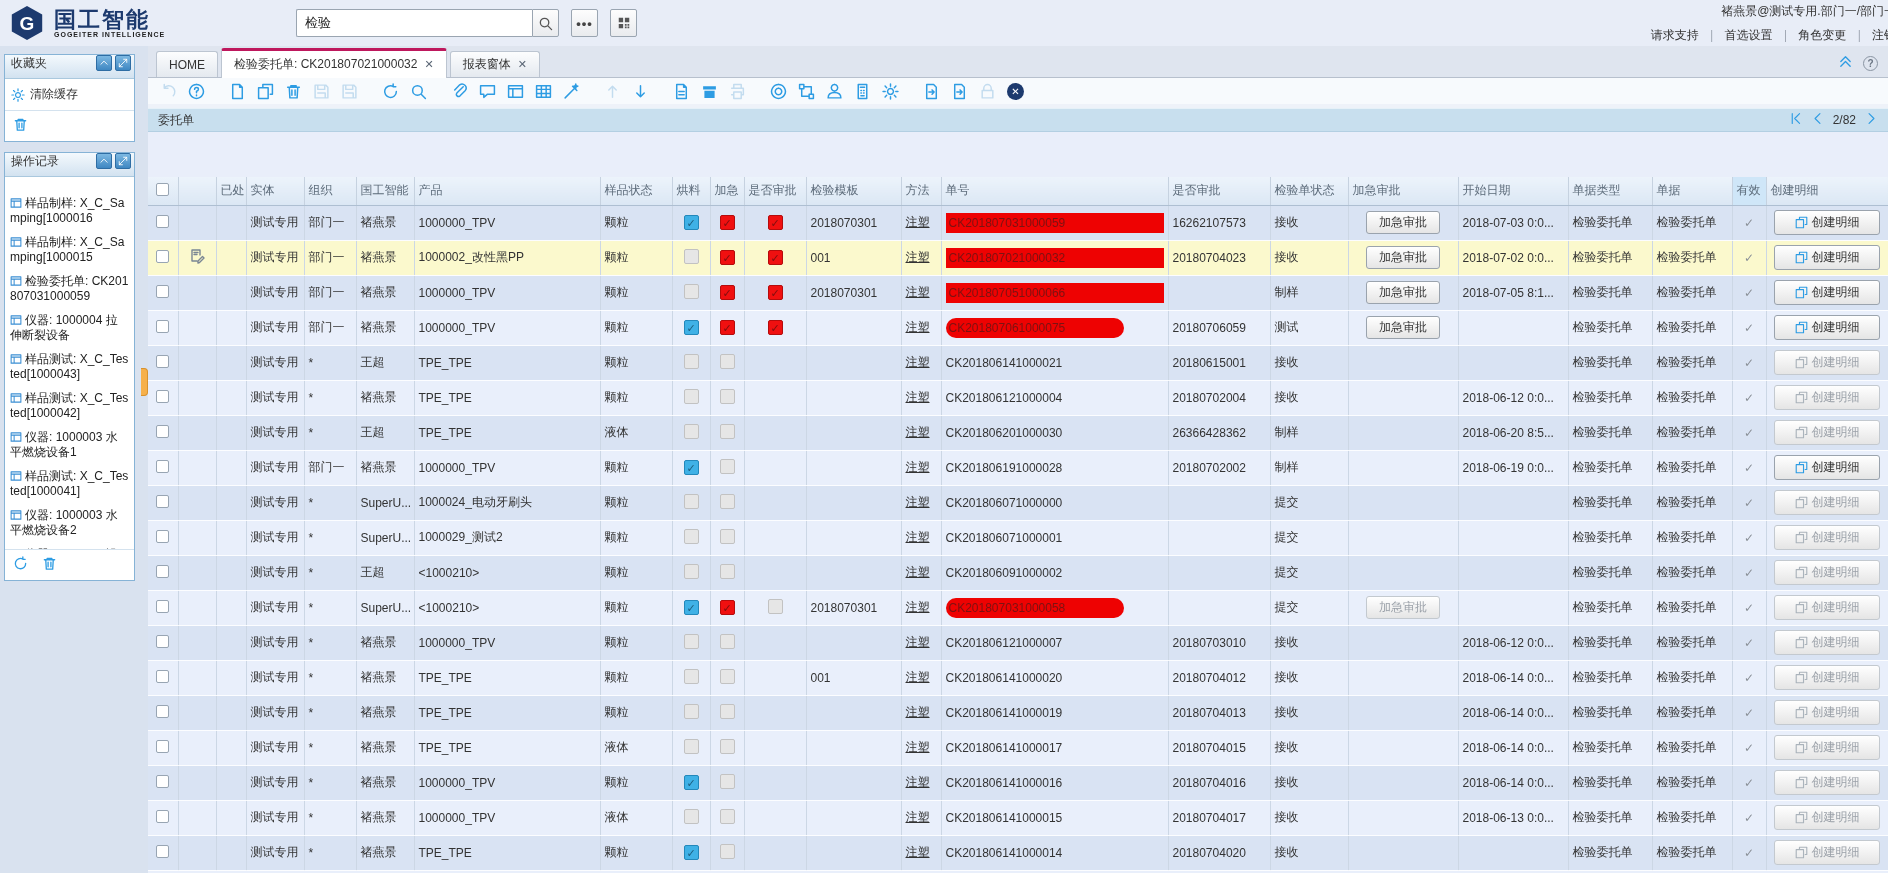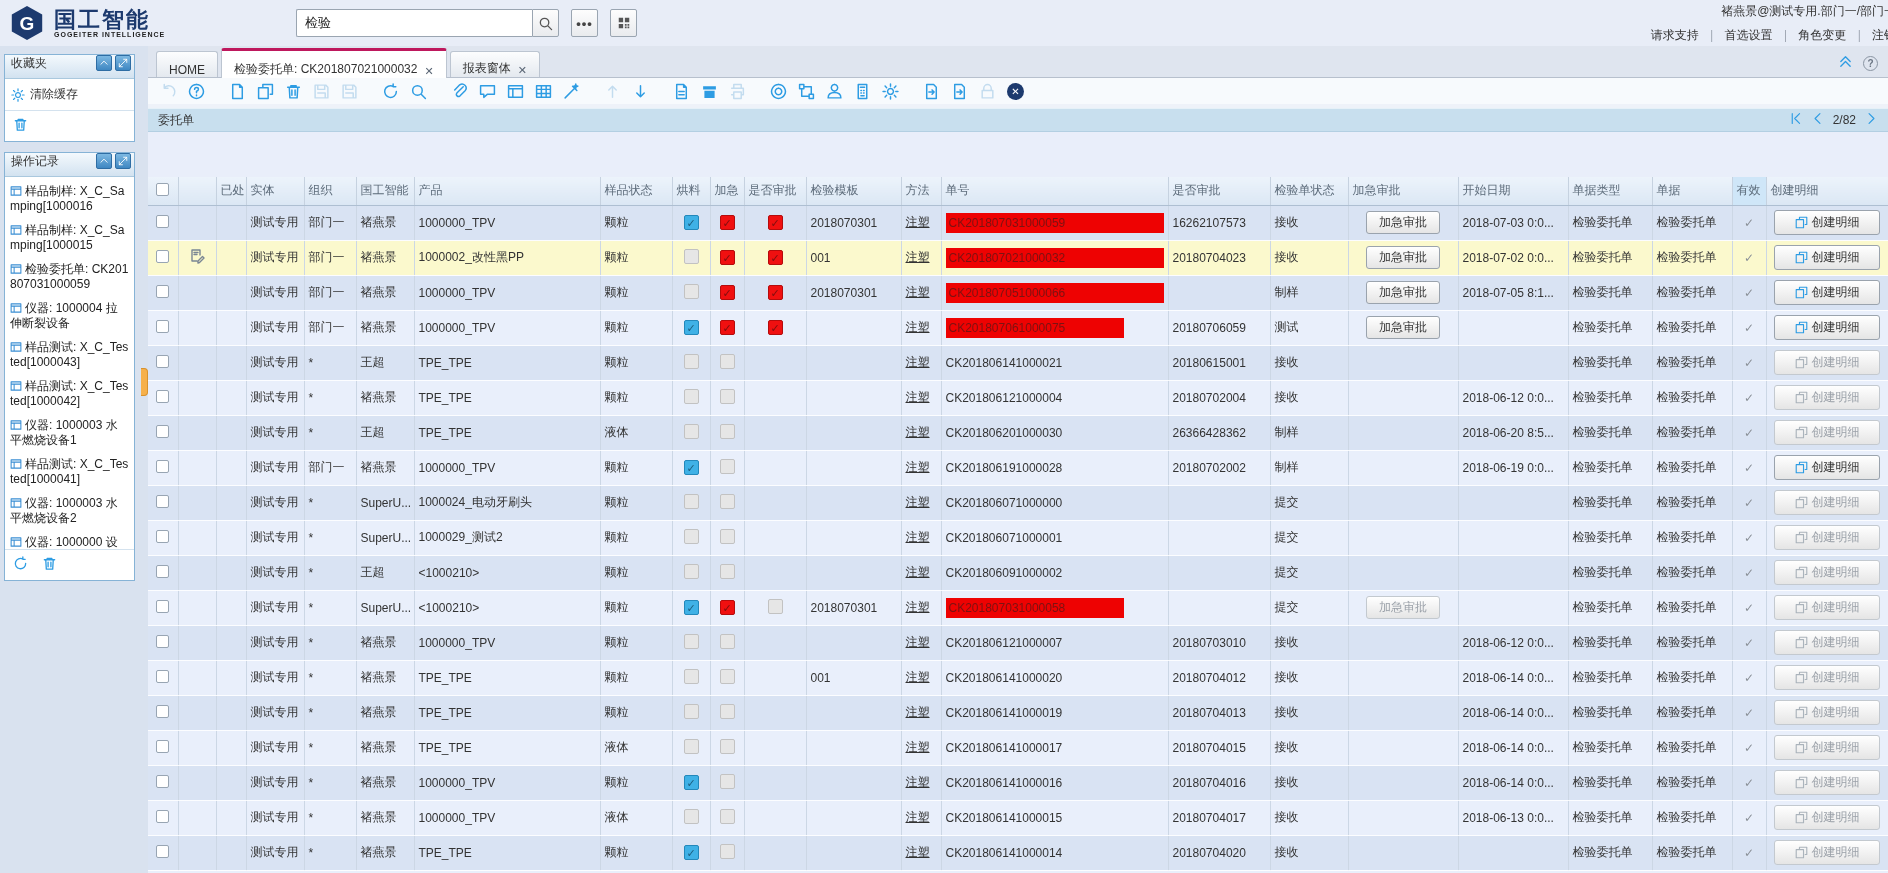--- a/index.html
+++ b/index.html
@@ -34,33 +34,33 @@
   .panel-h { height:24px; background:linear-gradient(#f4f9fd,#d2e2f0); border-bottom:1px solid #aac8de;
      display:flex; align-items:flex-start; padding:0 3px 0 6px; }
   .panel-h .ttl { flex:1; color:#333; }
   .pbtn { width:16px; height:16px; margin-left:3px; border:1px solid #2e6da4; border-radius:2px;
      background:linear-gradient(#7db8e2,#3f87c2); color:#fff; display:flex; align-items:center; justify-content:center; }
   .pbtn svg { width:10px; height:10px; }
   .fav-item { padding:7px 6px; display:flex; align-items:center; gap:5px; color:#333; }
   .panel-toolbar { border-top:1px solid #d4e2ee; padding:6px 8px; display:flex; gap:14px; color:#2d9ce3; }
   .panel-toolbar svg { width:15px; height:15px; }
   .hist { margin-top:10px; }
-  .hist-items { height:372px; overflow:hidden; padding-top:2px; }
+  .hist-items { height:372px; overflow:hidden; padding-top:14px; }
   .hist-item { padding:5px 5px 4px 5px; line-height:15px; color:#222; word-break:break-all; cursor:pointer; }
   .hist-item svg { width:12px; height:12px; color:#3b8fd4; vertical-align:-2px; margin-right:3px; }
   .handle { position:absolute; left:141px; top:322px; width:7px; height:28px; background:#f6b04a;
      border:1px solid #d8922d; border-left:none; border-radius:0 4px 4px 0; cursor:pointer; }
 
   .main { flex:1; display:flex; flex-direction:column; background:#eef2f9; min-width:0; }
 
   
   .tabstrip { height:32px; flex:0 0 auto; background:#dfe5ef; border-bottom:1px solid #b7c0cd;
      display:flex; align-items:flex-end; padding-left:8px; position:relative; }
   .tab { height:26px; padding:0 12px; margin-right:3px; border:1px solid #bcc5d1; border-bottom:none;
-     border-radius:3px 3px 0 0; background:linear-gradient(#fcfdfe,#e4e9ef); display:flex; align-items:flex-end;
+     border-radius:3px 3px 0 0; background:linear-gradient(#fcfdfe,#e4e9ef); display:flex; align-items:center;
      gap:7px; color:#333; cursor:pointer; position:relative; }
   .tab.active { background:#fff; height:30px; border-top:3px solid #be185d; margin-bottom:-1px; z-index:2; }
   .tclose { color:#5a6675; font-size:11px; font-weight:bold; }
   .strip-right { position:absolute; right:10px; top:8px; display:flex; align-items:center; gap:10px; }
   .strip-right svg { width:15px; height:15px; color:#2d9ce3; }
   .helpcirc { width:15px; height:15px; border:1px solid #8a95a3; border-radius:50%; color:#6b7684;
      font-size:10px; line-height:13px; text-align:center; font-weight:bold; }
 
   
   .toolbar { height:26px; flex:0 0 auto; background:#f7fafd; display:flex; align-items:center; padding-left:12px; }
@@ -94,21 +94,21 @@
   tr.selrow td { background:#fbf9cd; }
   .c-center { text-align:center; }
   .cb { display:inline-block; width:13px; height:13px; background:#fff; border:1px solid #98a5b3; border-radius:2px; }
   .ck { display:inline-block; width:15px; height:15px; border-radius:2px; text-align:center;
      line-height:14px; font-size:11px; font-weight:bold; }
   .ck.blue { background:#3fb1e6; border:1px solid #2388bb; color:#1b5d7e; }
   .ck.red  { background:#f01010; border:1px solid #b50c0c; color:#7c0f0f; }
   .ck.off  { background:#e6e6e6; border:1px solid #c2c2c2; color:transparent; }
   .vchk { color:#8a9097; font-weight:bold; }
   .redbar { background:#ee0202; color:#7c1212; height:20px; line-height:20px; padding:0 3px; }
-  .redbar.short { width:82%; }
+  .redbar.short { width:82%;border-radius:10px; }
   .mlink { color:#333; text-decoration:underline; cursor:pointer; }
   .gbtn { height:23px; padding:0 12px; border:1px solid #9aa3ad; border-radius:3px;
      background:linear-gradient(#ffffff,#e5e5e5); font-size:12px; color:#333; font-family:inherit; cursor:pointer; }
   .gbtn.off { color:#9aa0a8; border-color:#c3c9cf; cursor:default; }
   .createbtn { height:25px; width:106px; display:inline-flex; align-items:center; justify-content:center; gap:4px; padding:0; }
   .createbtn svg { width:13px; height:13px; color:#2d9ce3; }
   .createbtn.off svg { color:#aab3bb; }
   .flagic svg { width:16px; height:16px; color:#7a8694; }
   svg.ln path { fill:none; stroke:currentColor; stroke-width:1.4; stroke-linecap:round; stroke-linejoin:round; }
   svg.fl path { fill:currentColor; stroke:none; }

